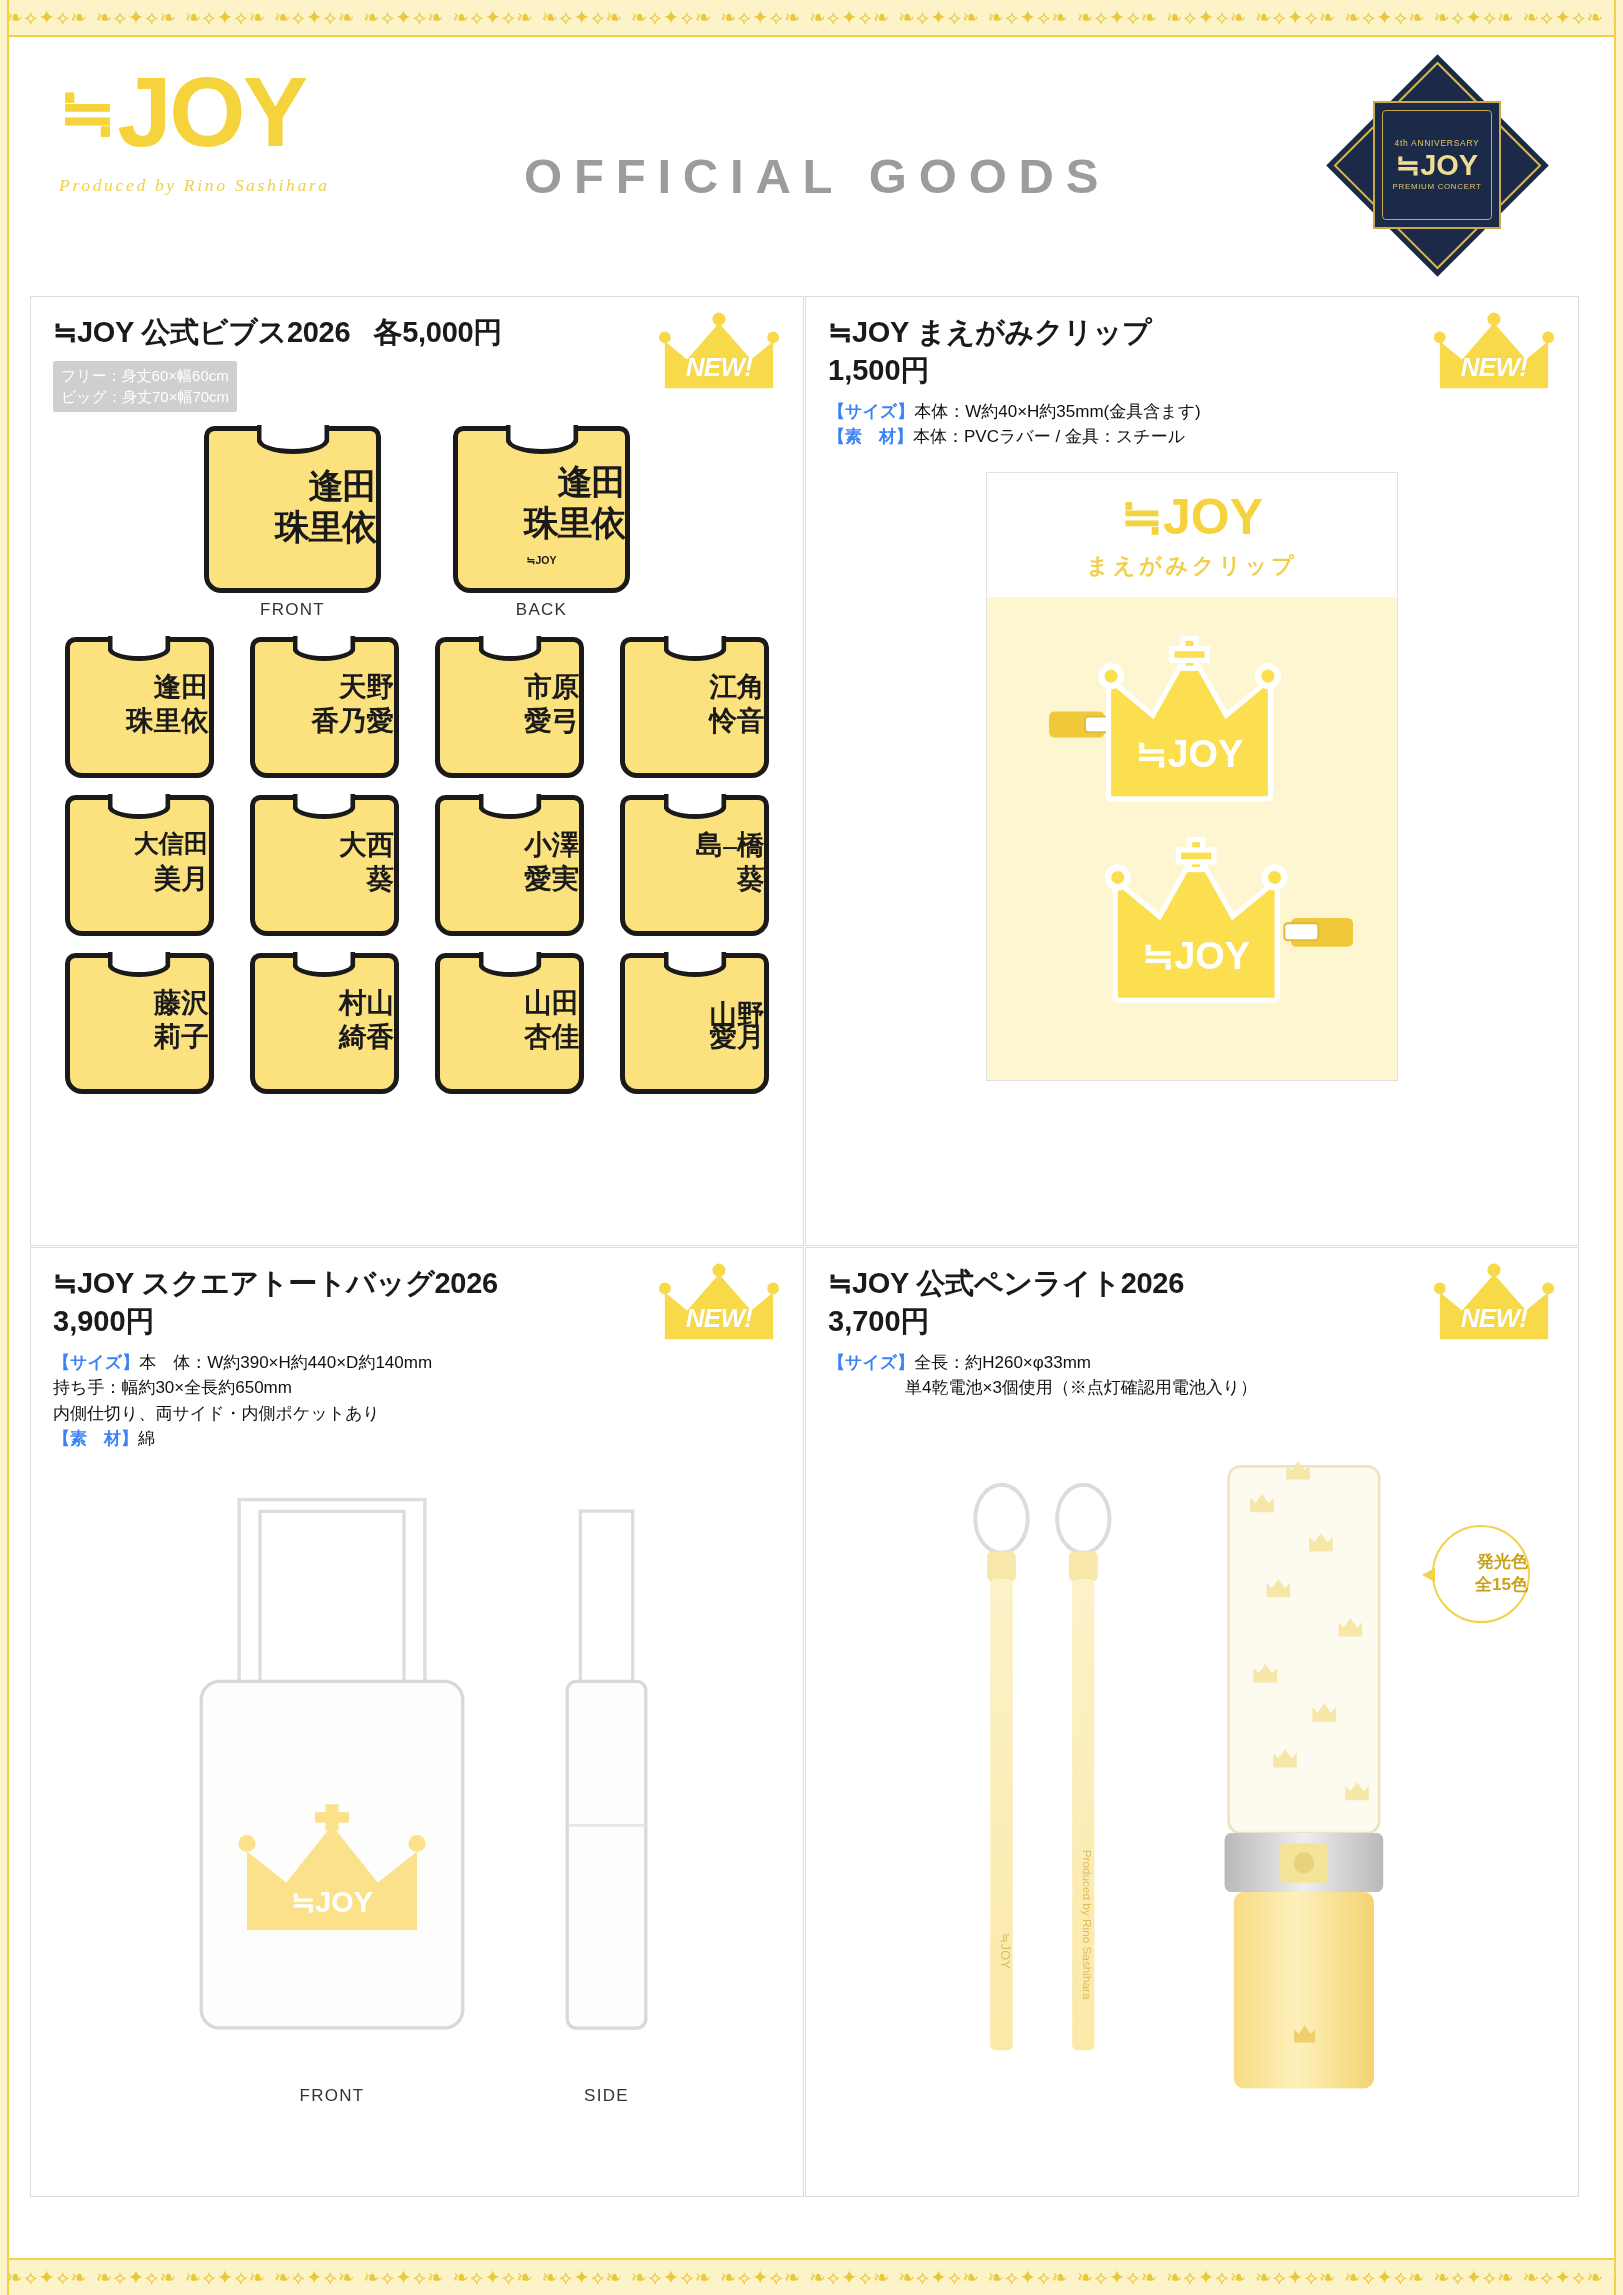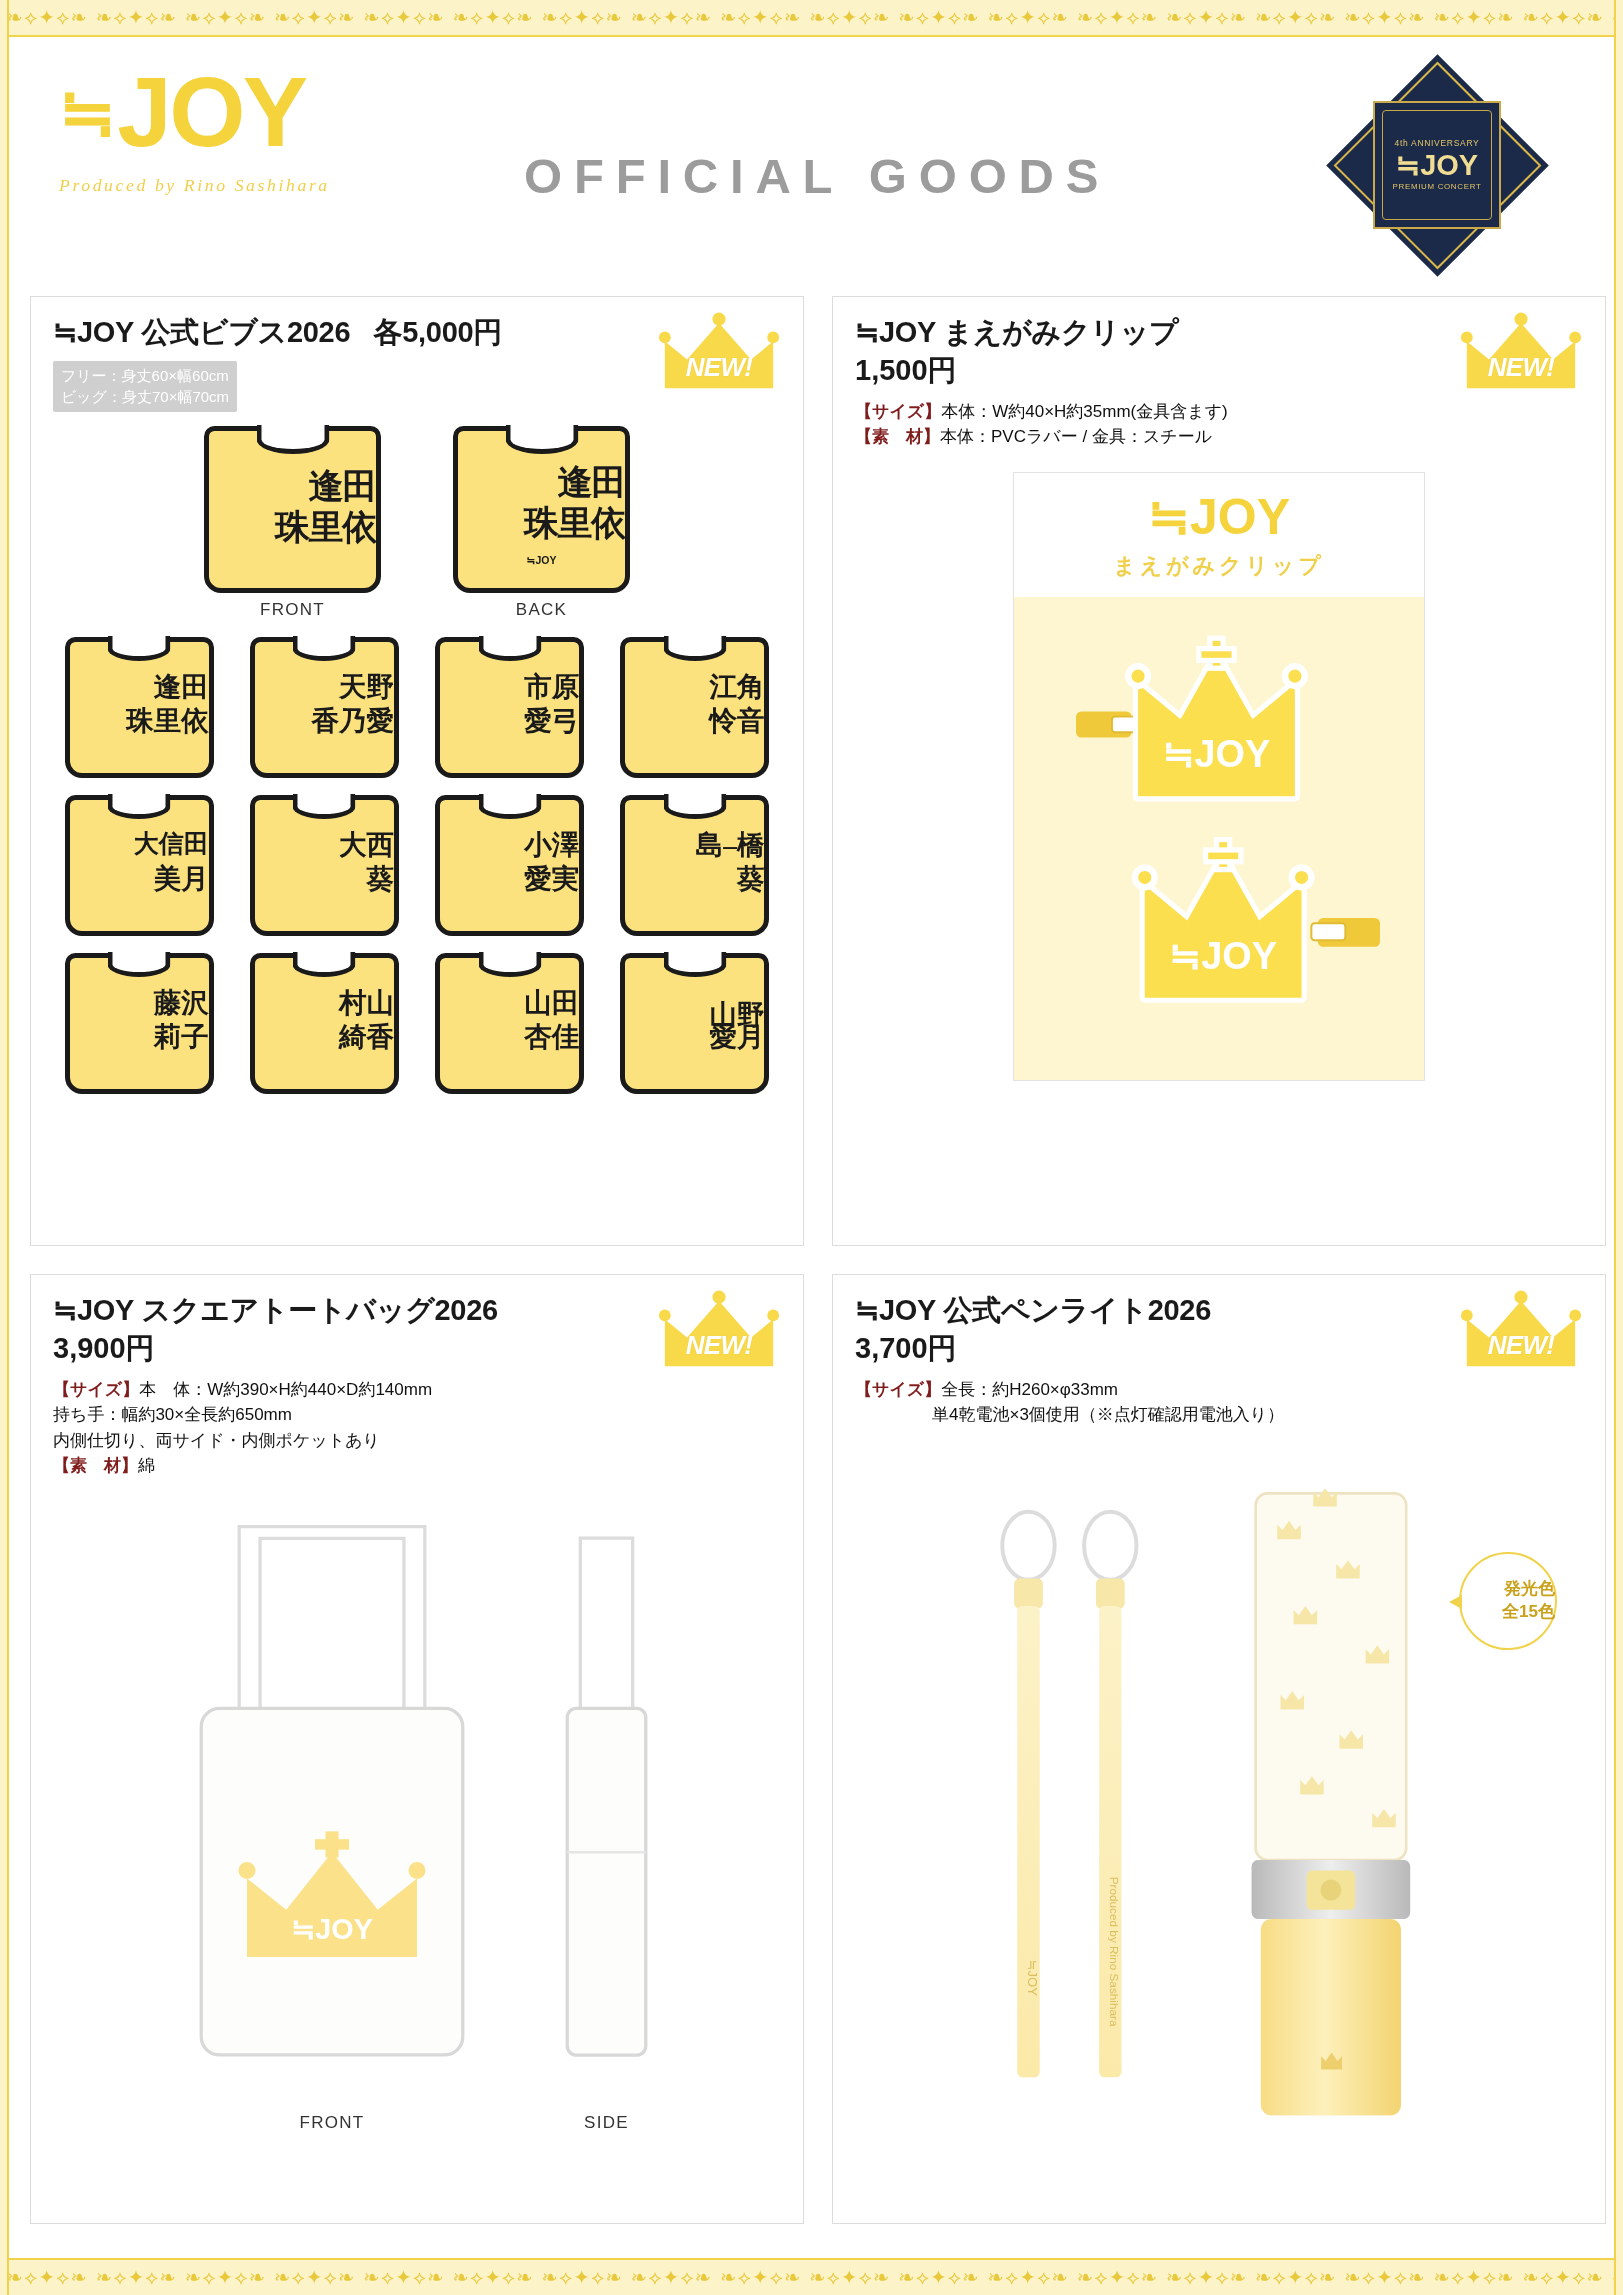--- a/index.html
+++ b/index.html
@@ -71,33 +71,33 @@
   .emblem .e-joy { font-size:29px; font-weight:bold; color:#f0dd93; line-height:1; margin:2.6px 0;}
   .emblem .e-bot { font-size:7.9px; letter-spacing:0.7px; }
 
   
   .grid {
     position:absolute; left:30px; top:296px;
     width:1563px; height:1937px;
     display:grid;
     grid-template-columns: 774px 774px;
     grid-template-rows: 950px 950px;
-    gap:28px;
+    gap:1px;
   }
   .card {
     border:1.3px solid #dcdcdc; background:#fff; position:relative; overflow:hidden;
   }
   .card-inner { padding:18.3px 22px; position:relative; height:100%; }
   .p-title {
     font-size:29px; font-weight:bold; color:#1a1a1a; line-height:1.22;
     letter-spacing:-0.3px;
   }
   .p-price { font-size:29px; font-weight:bold; color:#1a1a1a; }
   .spec { margin-top:7.9px; font-size:17px; color:#111; line-height:1.5; }
-  .spec .tag { color:#7f1d1d; font-weight:bold; }
+  .spec .tag { color:#3b82f6; font-weight:bold; }
   .spec-row { white-space:nowrap; }
   .indent { padding-left:77px; }
 
   
   .new-badge { position:absolute; right:22px; top:14.4px; width:124px; height:92px; }
   .new-badge svg { position:absolute; left:0; top:0; }
   .new-badge .txt {
     position:absolute; left:0; top:41px; width:124px; text-align:center;
     font-size:26px; font-weight:bold; color:#fff;
     font-style:italic; letter-spacing:-0.7px;

